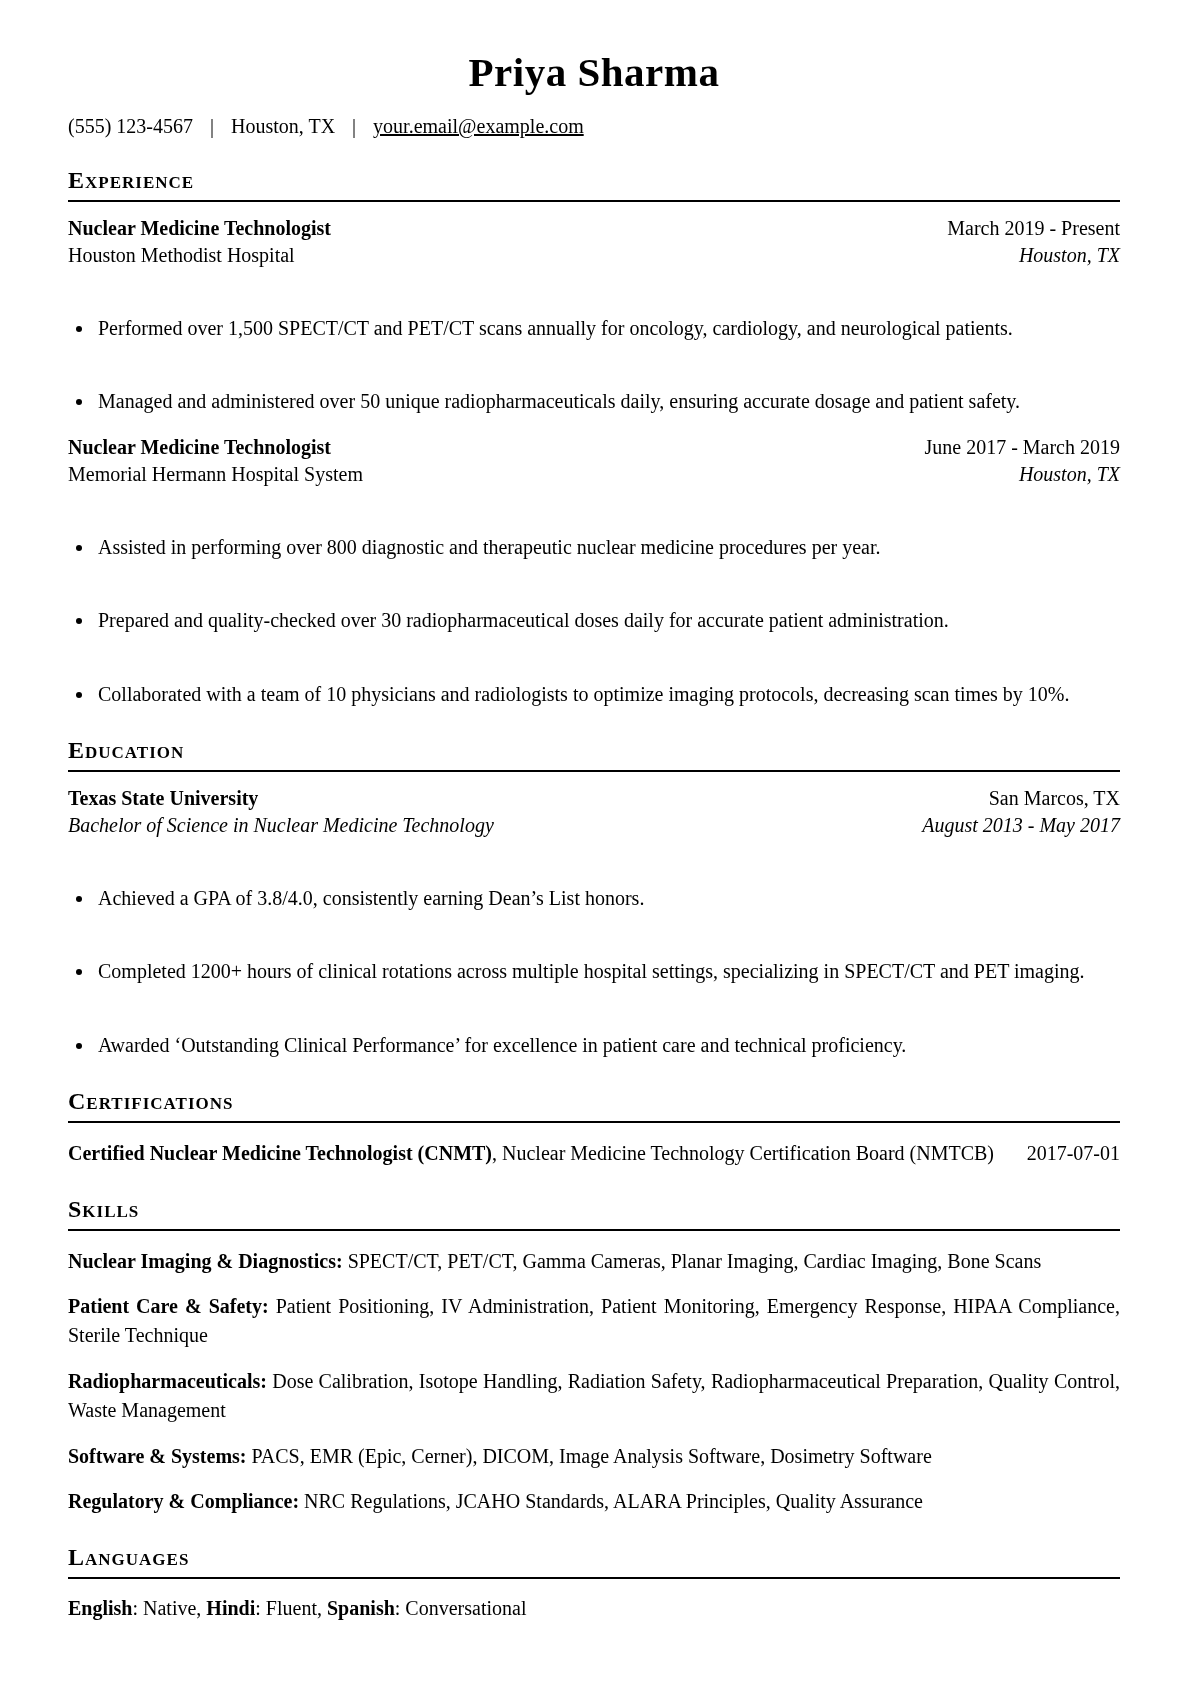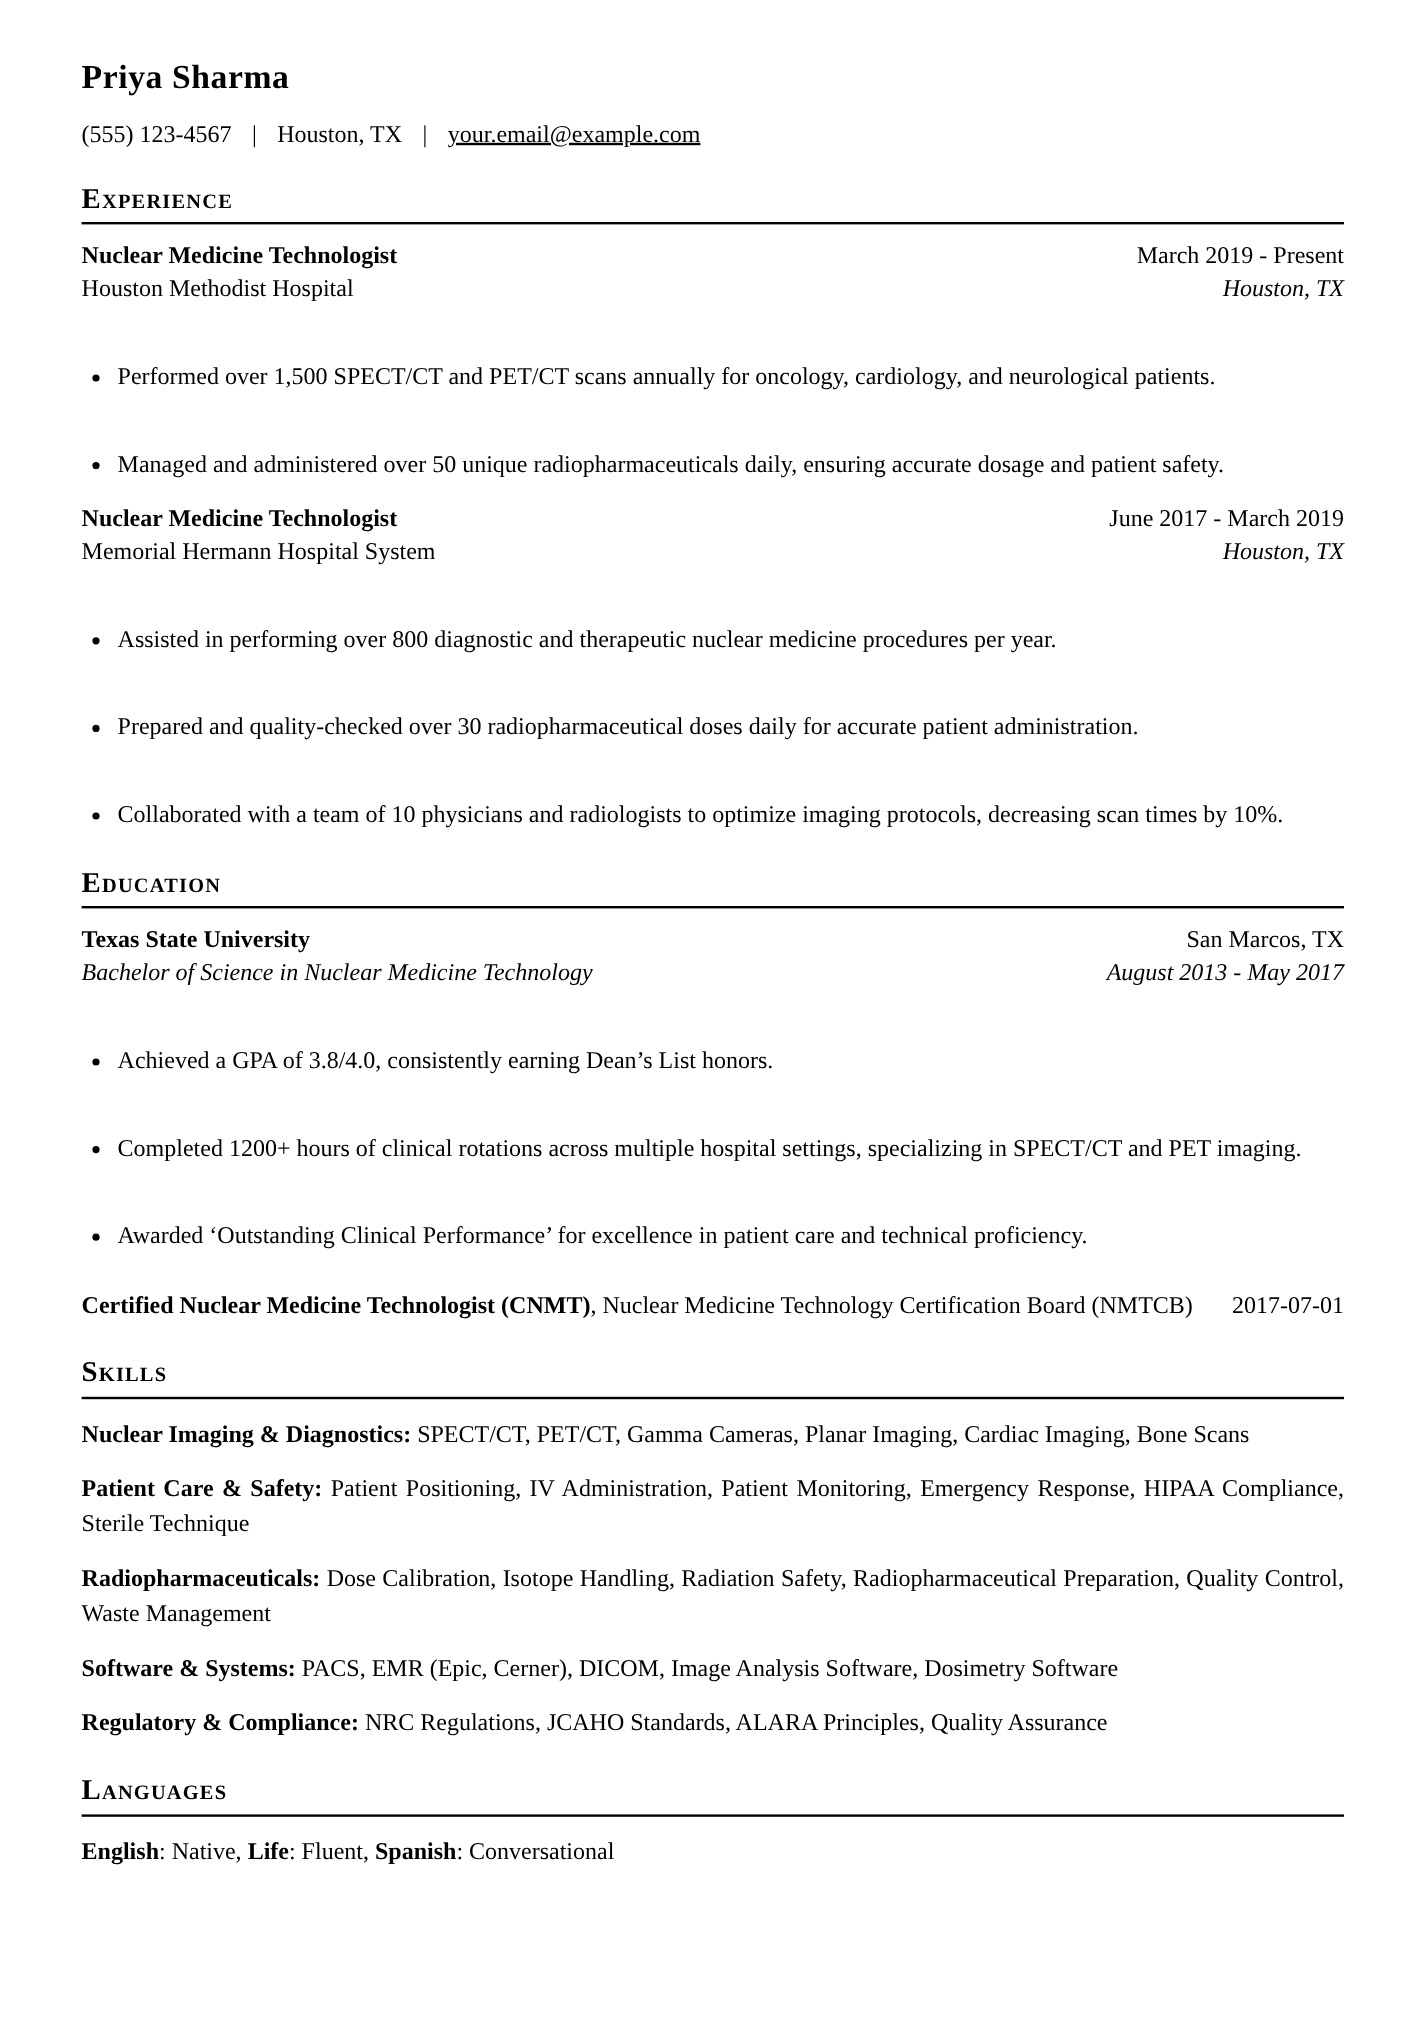--- a/index.html
+++ b/index.html
@@ -8,25 +8,26 @@
     width: 1190px;
     min-height: 1683px;
     background: #ffffff;
     color: #000000;
     font-family: "Liberation Serif", "DejaVu Serif", serif;
     font-size: 20px;
   }
   .page { padding: 50px 70px 40px 68px; }
 
   .name {
-    font-size: 28px;
+    font-size: 41px;
     font-weight: bold;
     margin: 0 0 18px 0;
     letter-spacing: 0.5px;
     line-height: 1.1;
+    text-align: center;
   }
   .contact { font-size: 20px; line-height: 1.3; }
   .contact .sep { margin: 0 12px; }
   .contact a { color: #000000; text-decoration: underline; }
 
   .section { margin-top: 28px; }
   .section-title {
     font-size: 24px;
     font-weight: bold;
     font-variant: small-caps;
@@ -143,20 +144,21 @@
       </div>
       <ul class="bullets">
         <li>Achieved a GPA of 3.8/4.0, consistently earning Dean’s List honors.</li>
         <li>Completed 1200+ hours of clinical rotations across multiple hospital settings, specializing in SPECT/CT and PET imaging.</li>
         <li>Awarded ‘Outstanding Clinical Performance’ for excellence in patient care and technical proficiency.</li>
       </ul>
     </div>
   </section>
 
   <section class="section">
+    <div class="section-title">Certifications</div>
 
     <div class="cert">
       <span class="bold">Certified Nuclear Medicine Technologist (CNMT)</span><span>, Nuclear Medicine Technology Certification Board (NMTCB)</span>
       <span class="cert-date">2017-07-01</span>
     </div>
 
 
   </section>
 
   <section class="section">
@@ -182,18 +184,18 @@
       <span class="bold">Regulatory &amp; Compliance:</span>
       <span>NRC Regulations, JCAHO Standards, ALARA Principles, Quality Assurance</span>
     </p>
   </section>
 
   <section class="section">
     <div class="section-title">Languages</div>
 
     <p class="langs">
       <span class="bold">English</span><span>: Native,</span>
-      <span class="bold">Life</span><span>: Fluent,</span>
+      <span class="bold">Hindi</span><span>: Fluent,</span>
       <span class="bold">Spanish</span><span>: Conversational</span>
     </p>
   </section>
 
 </div>
 
 </body></html>

